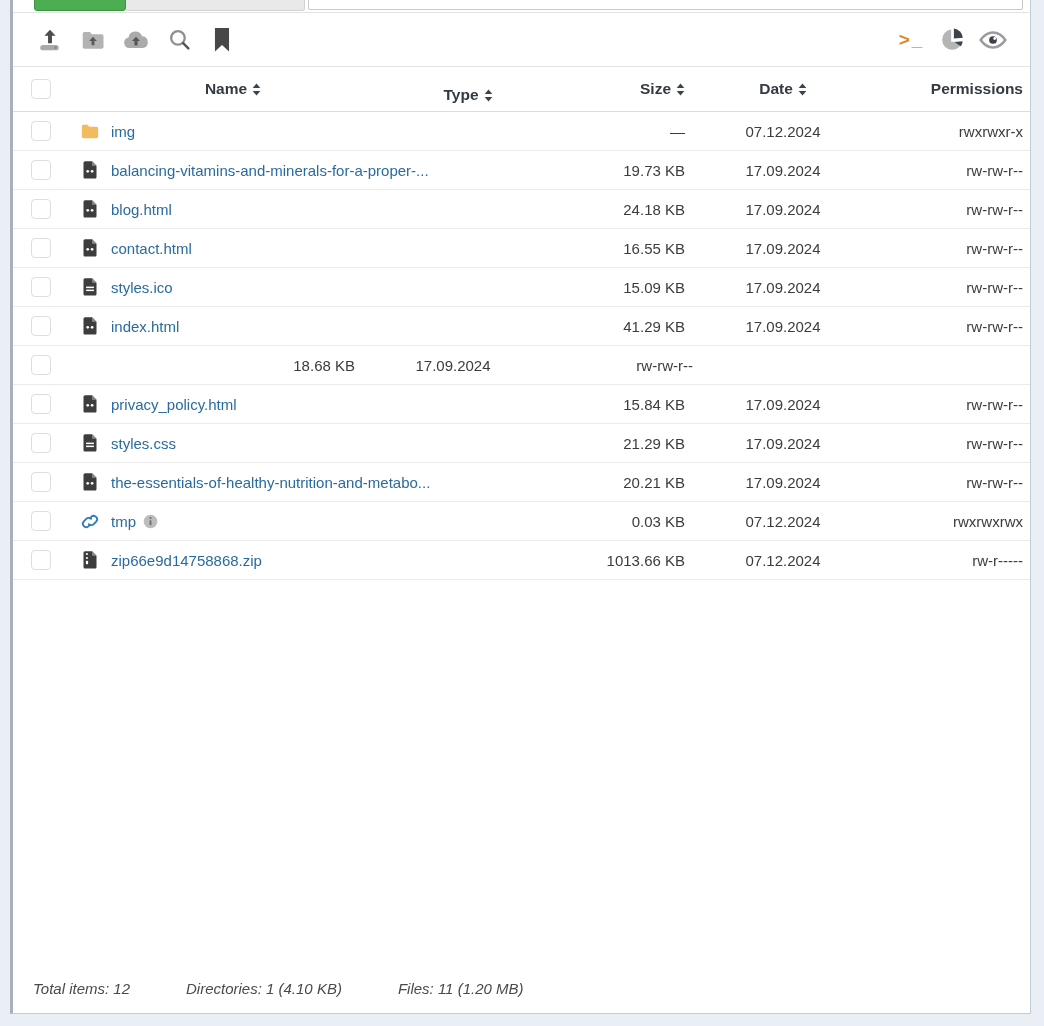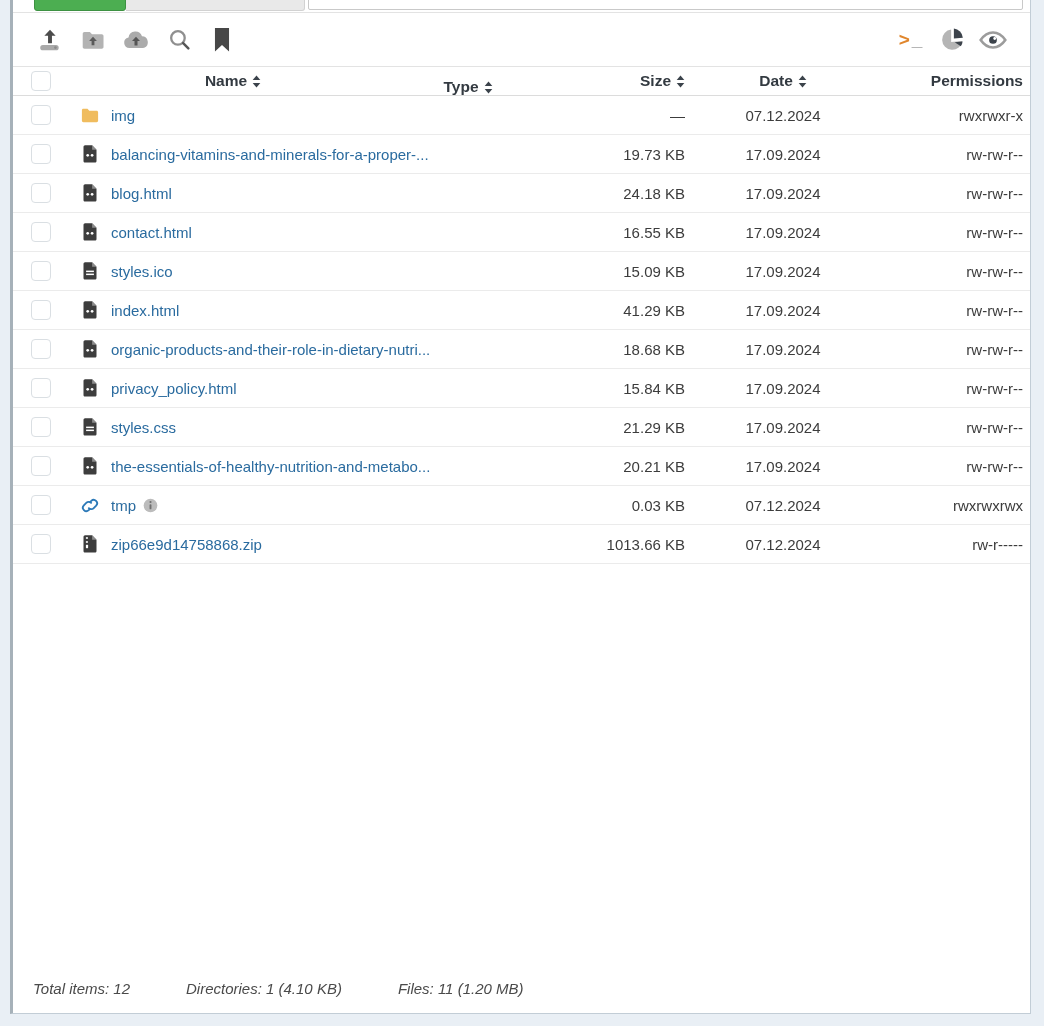--- a/index.html
+++ b/index.html
@@ -35,21 +35,21 @@
   .tb-left { display:flex; align-items:center; gap:13px; }
   .tb-right { margin-left:auto; display:flex; align-items:center; gap:11px; }
   .tbicon { width:30px; height:30px; display:flex; align-items:center; justify-content:center; cursor:pointer; }
   .tbicon svg { display:block; }
   .term { font-weight:bold; font-size:19px; letter-spacing:1px; display:flex; align-items:center; }
   .term .gt { color:#e0862c; }
   .term .us { color:#9a9a9a; margin-left:1px; }
 
   
   .thead {
-    flex:none; height:30px; border-top:1px solid #e3e3e3; border-bottom:1px solid #dcdcdc;
+    flex:none; height:46px; border-top:1px solid #e3e3e3; border-bottom:1px solid #dcdcdc;
     display:flex; align-items:center; font-weight:bold; font-size:15.5px; color:#333a41;
   }
   .trow {
     flex:none; height:39px; border-bottom:1px solid #ebebeb;
     display:flex; align-items:center; font-size:15px; color:#3c3c3c;
   }
   .c-check { flex:none; width:55px; display:flex; justify-content:center; }
   .c-name  { flex:none; width:330px; display:flex; align-items:center; }
   .c-type  { flex:none; width:140px; display:flex; justify-content:center;margin-top:12px; }
   .c-size  { flex:none; width:155px; text-align:right; padding-right:8px; }
@@ -304,31 +304,20 @@
         </div>
         <div class="c-type"></div>
         <div class="c-size">41.29 KB</div>
         <div class="c-date">17.09.2024</div>
         <div class="c-perm">rw-rw-r--</div>
       </div>
       <div class="trow">
         <div class="c-check">
           <div class="cbx"></div>
         </div>
-        <div class="c-name">
-          <span class="ficon">
-            <svg width="16" height="18" viewBox="0 0 15 18">
-              <path d="M1 2c0-1 .7-1.7 1.6-1.7h7L14 4.7v11.2c0 1-.7 1.7-1.6 1.7H2.6c-.9 0-1.6-.7-1.6-1.7z" fill="#3d3d3d"></path>
-              <path d="M9.6.3L14 4.7H9.6z" fill="#8d8d8d"></path>
-              <circle cx="5.2" cy="10.3" r="1.35" fill="#fff"></circle>
-              <circle cx="9.6" cy="10.3" r="1.35" fill="#fff"></circle>
-            </svg>
-          </span>
-          <a class="fname">organic-products-and-their-role-in-dietary-nutri...</a>
-        </div>
         <div class="c-type"></div>
         <div class="c-size">18.68 KB</div>
         <div class="c-date">17.09.2024</div>
         <div class="c-perm">rw-rw-r--</div>
       </div>
       <div class="trow">
         <div class="c-check">
           <div class="cbx"></div>
         </div>
         <div class="c-name">

